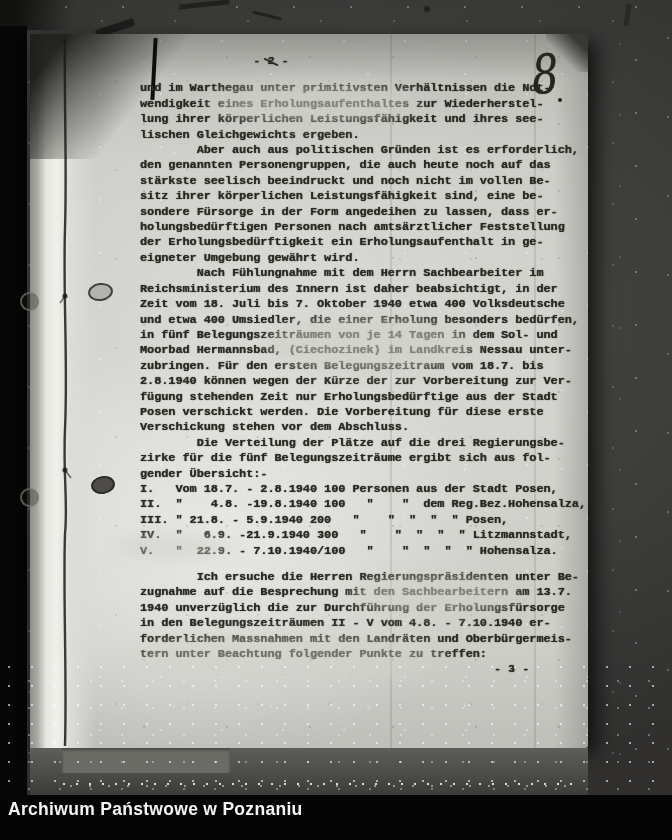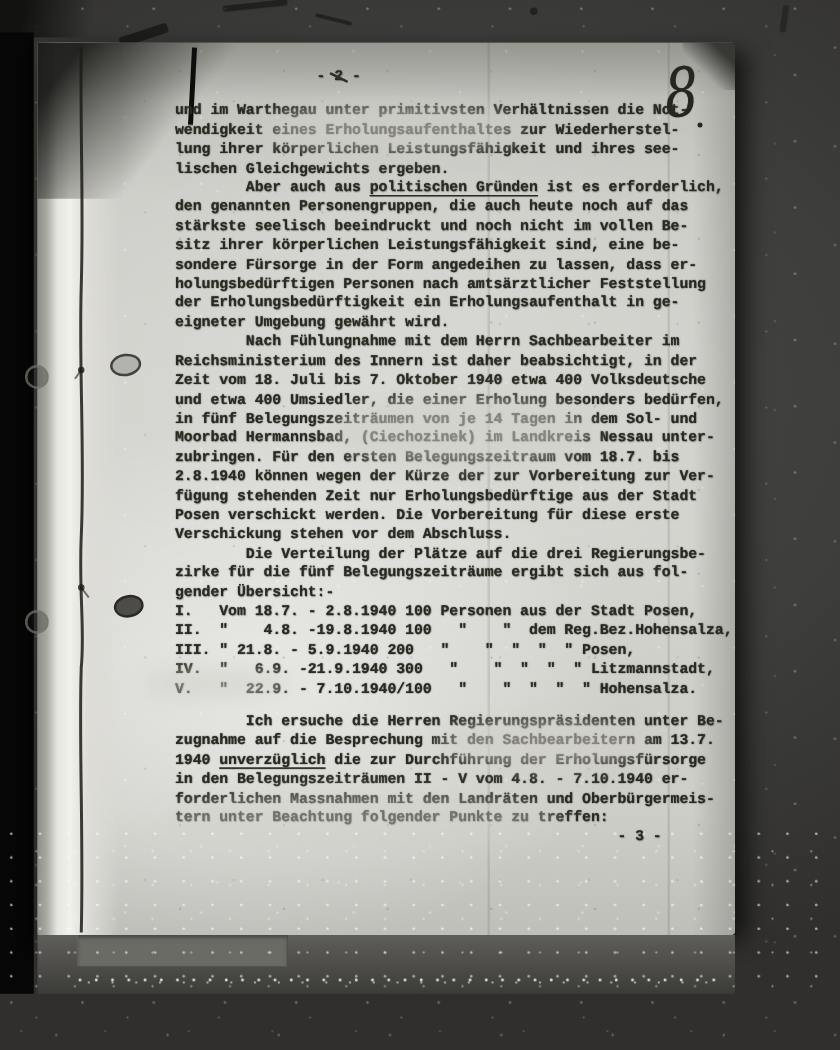--- a/index.html
+++ b/index.html
@@ -80,21 +80,21 @@
   
   .text-block {
     position:absolute; left:110px; top:20px; width:452px;
     font-family:"Liberation Mono", monospace;
     font-size:11.8px; line-height:15.4px; font-weight:700;
     color:#2a2a22; white-space:pre;
     text-shadow: 0 0 1px rgba(40,40,32,.8), .5px .4px .9px rgba(40,40,32,.35);
   }
   .para-0 { margin-bottom:12px; }
   .para-6 { margin-top:11px; }
-  .text-block .u { text-decoration:underline; text-underline-offset:2.5px;text-align:center; }
+  .text-block .u { text-underline-offset:2.5px;text-align:center; }
   .text-block .k { position:relative; }
   .text-block .k::after { content:""; position:absolute; left:-4px; top:52%; width:16px; height:2.2px;
     background:#2e2e26; transform:rotate(26deg); border-radius:2px; }
 
   .hand-eight { position:absolute; left:498px; top:14px; line-height:1;
     font-family:"DejaVu Serif", serif; font-style:italic; font-weight:500;
     font-size:54px; color:#26261f; transform:rotate(-4deg) scaleX(.78);
     text-shadow:0 0 1px rgba(38,38,31,.7); }
   .hand-dot { position:absolute; left:528px; top:64px; width:4px; height:4px;
     border-radius:50%; background:#26261f; }
@@ -161,14 +161,17 @@
     <div class="fade f5"></div>
   </div>
 
   <div class="bottom-band"></div>
   <div class="step"></div>
   <div class="notch n1"></div>
   <div class="notch n2"></div>
   <div class="speck speck-heavy"></div>
   <div class="dust-line"></div>
 
+  <div class="caption-bar">
+    <div class="caption-text">Archiwum Państwowe w Poznaniu</div>
+  </div>
 
 </div>
 
 </body></html>

